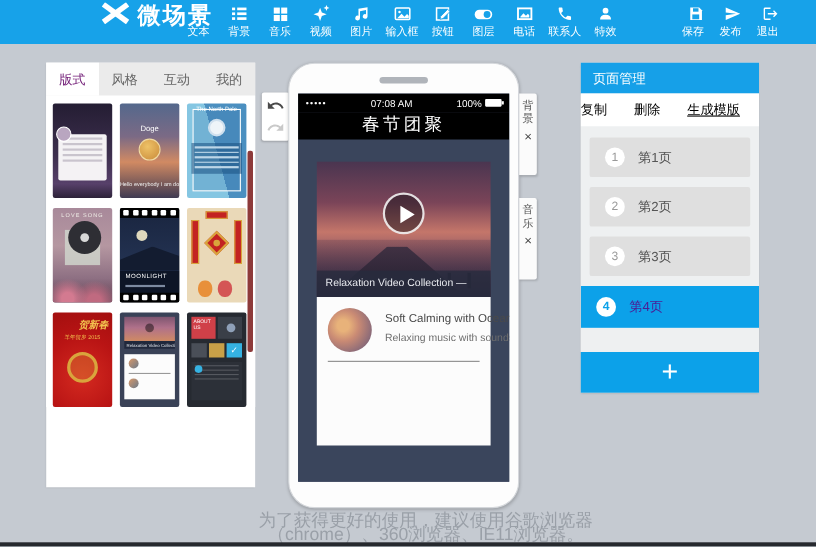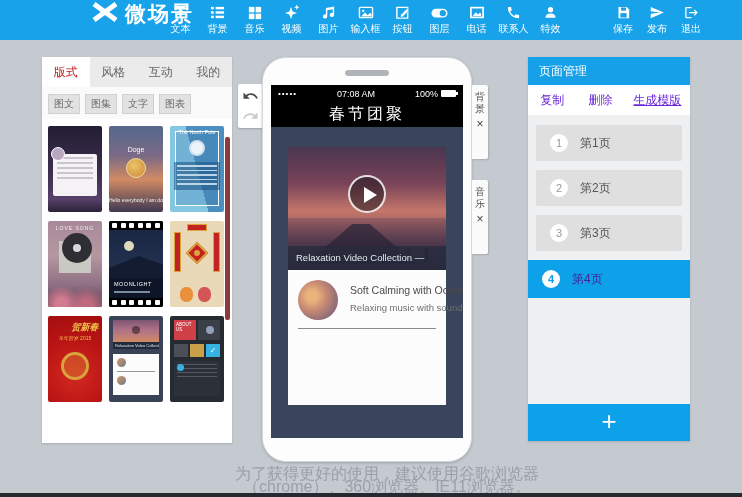--- a/index.html
+++ b/index.html
@@ -8,32 +8,32 @@
   .app { position:relative; width:742px; height:497px; overflow:hidden; background:#c5cad1; }
 
   
   .toolbar { position:absolute; left:0; top:0; width:742px; height:40px; background:#17a2e9; }
   .logo { position:absolute; left:92px; top:0; height:28px; display:flex; align-items:center; gap:7px; }
   .logo-text { color:#fff; font-size:21px; letter-spacing:2px; font-weight:bold; }
   .tb-group { position:absolute; top:3px; display:flex; }
   .tb-main { left:162px; }
   .tb-right { right:34px; }
   .tb-item { width:37px; display:flex; flex-direction:column; align-items:center; cursor:pointer; }
-  .tb-right .tb-item { width:34px; }
+  .tb-right .tb-item { width:34px;align-items:flex-end; }
   .tb-ico { height:17px; display:flex; align-items:flex-end; justify-content:center; }
   .tb-ico svg { display:block; }
   .tb-glyph { color:#fff; font-size:14px; font-weight:bold; line-height:16px; }
   .tb-label { color:#fff; font-size:10px; margin-top:2px; white-space:nowrap; }
 
   
   .left-panel { position:absolute; left:42px; top:57px; width:190px; height:386px; background:#fff; box-shadow:0 1px 2px rgba(0,0,0,.15); }
   .lp-header { height:25px; line-height:25px; background:#16a0e8; color:#fff; font-size:12px; padding-left:12px; }
   .lp-tabs { display:flex; height:30px; background:#ebebeb; }
   .lp-tab { flex:1; text-align:center; line-height:30px; font-size:12px; color:#666; cursor:pointer; }
-  .lp-tab.active { background:#fff; color:#b91c1c; }
+  .lp-tab.active { background:#fff; color:#701a75; }
   .lp-filters { background:#fafafa; padding:7px 6px 5px 6px; display:flex; gap:5px; }
   .chip { font-size:10px; color:#666; background:#e2e2e2; border:1px solid #d0d0d0; padding:2px 5px; cursor:pointer; }
   .lp-grid { background:#fff; padding:7px 0 0 6px; display:flex; flex-wrap:wrap; gap:9px 7px; width:190px; }
   .thumb { width:54px; height:86px; position:relative; overflow:hidden; border-radius:2px; cursor:pointer; }
   .lp-scroll { position:absolute; right:2px; top:80px; width:5px; height:183px; background:#8d3a3a; border-radius:2px; cursor:pointer; }
 
   
   .t1 { background:linear-gradient(180deg,#241d33 0%,#3d2f4e 55%,#57406a 85%,#2c2238 100%); }
   .t1-card { position:absolute; left:5px; top:28px; width:44px; height:42px; background:#f4f2f4; border-radius:2px; }
   .t1-ava { position:absolute; left:-2px; top:-7px; width:14px; height:14px; border-radius:50%; background:#b9a6c0; border:1px solid #fff; }
@@ -154,24 +154,24 @@
   .pl-div { border-top:1px solid #8a8a8a; margin:8px 10px 0 10px; }
 
   
   .side-tab { position:absolute; left:472px; width:16px; height:74px; background:#fbfbfb; border-radius:0 2px 2px 0; box-shadow:1px 1px 2px rgba(0,0,0,.15); text-align:center; cursor:pointer; }
   .side-tab.t-bg { top:85px; } .side-tab.t-music { top:180px; }
   .st-label { display:block; padding-top:6px; font-size:10px; line-height:12px; color:#555; word-break:break-all; width:16px; }
   .st-dash { width:9px; height:2px; background:#888; margin:6px auto 0 auto; }
   .st-close { display:block; margin-top:3px; font-size:12px; color:#444; line-height:12px; cursor:pointer; }
 
   
-  .right-panel { position:absolute; left:528px; top:57px; width:162px; height:384px; background:#eef0f1; box-shadow:0 1px 2px rgba(0,0,0,.15); }
+  .right-panel { position:absolute; left:528px; top:57px; width:162px; height:300px; background:#eef0f1; box-shadow:0 1px 2px rgba(0,0,0,.15); }
   .rp-header { height:28px; line-height:28px; background:#16a0e8; color:#fff; font-size:12px; padding-left:11px; }
   .rp-actions { height:30px; background:#fff; display:flex; align-items:center; }
-  .rp-action { flex:1; text-align:center; font-size:12px; color:#6d28d9; cursor:pointer; white-space:nowrap; }
+  .rp-action { flex:1; font-size:12px; color:#000000; cursor:pointer; white-space:nowrap; }
   .rp-action.wide { flex:1.35;text-decoration:underline; }
   .rp-body { position:absolute; left:0; right:0; top:58px; bottom:37px; background:#eef0f1; padding-top:10px; overflow:hidden; }
   .page-item { height:36px; margin:0 8px 9px 8px; background:#dfdfdf; border-radius:2px; display:flex; align-items:center; padding-left:14px; cursor:pointer; }
   .page-item.active { margin:0 0 9px 0; border-radius:0; background:#0ca1e9; height:38px; }
   .badge { width:18px; height:18px; border-radius:50%; background:#fff; color:#999; font-size:11px; text-align:center; line-height:18px; margin-right:12px; }
   .page-item.active .badge { color:#0ca1e9; font-weight:bold; }
   .page-label { font-size:12px; color:#555; }
   .page-item.active .page-label { color:#4c1d95; }
   .rp-add { position:absolute; left:0; right:0; bottom:0; height:37px; background:#0ca1e9; color:#fff; font-size:26px; font-weight:300; text-align:center; line-height:34px; cursor:pointer; }
 
@@ -327,26 +327,20 @@
       </div>
     </div>
   </div>
 
   <div class="left-panel">
     <div class="lp-tabs">
       <div class="lp-tab active">版式</div>
       <div class="lp-tab">风格</div>
       <div class="lp-tab">互动</div>
       <div class="lp-tab">我的</div>
-    </div>
-    <div class="lp-filters">
-      <span class="chip">图文</span>
-      <span class="chip">图集</span>
-      <span class="chip">文字</span>
-      <span class="chip">图表</span>
     </div>
 
     <div class="lp-grid">
       <div class="thumb t1">
         <div class="t1-card">
           <div class="t1-ava"></div>
           <div class="tline"></div>
             <div class="tline"></div>
             <div class="tline"></div>
             <div class="tline"></div>

